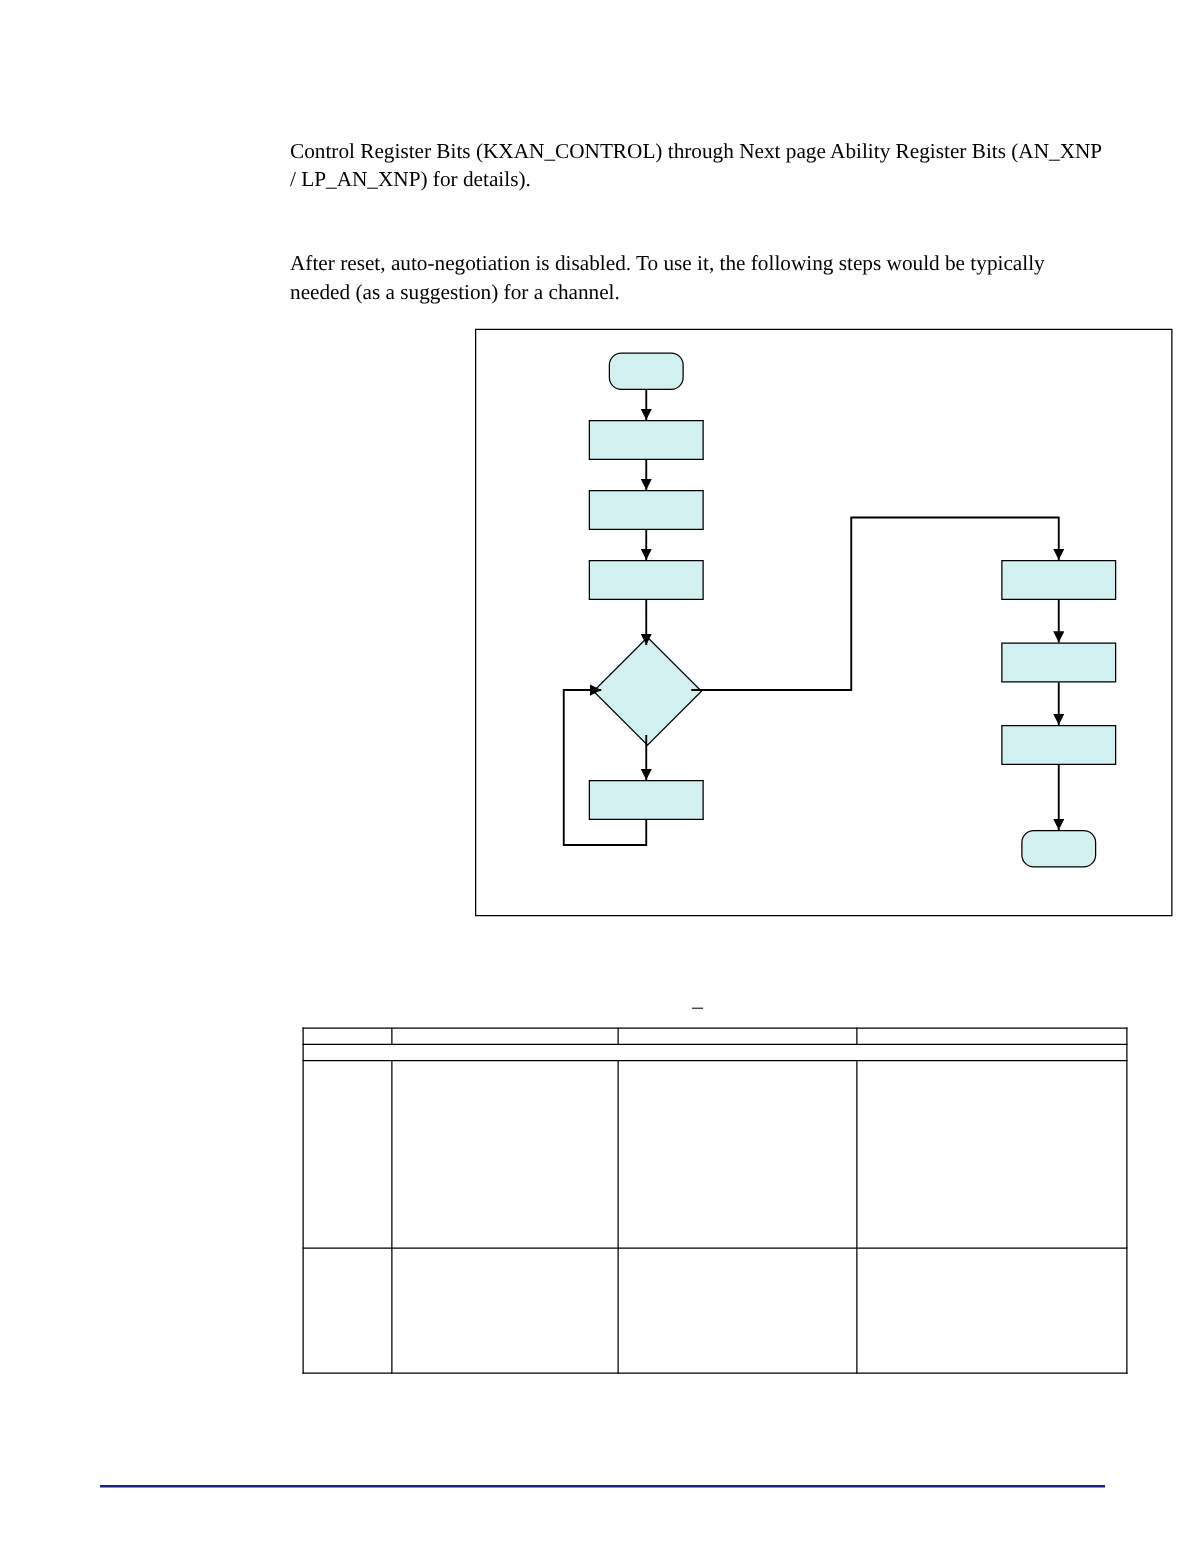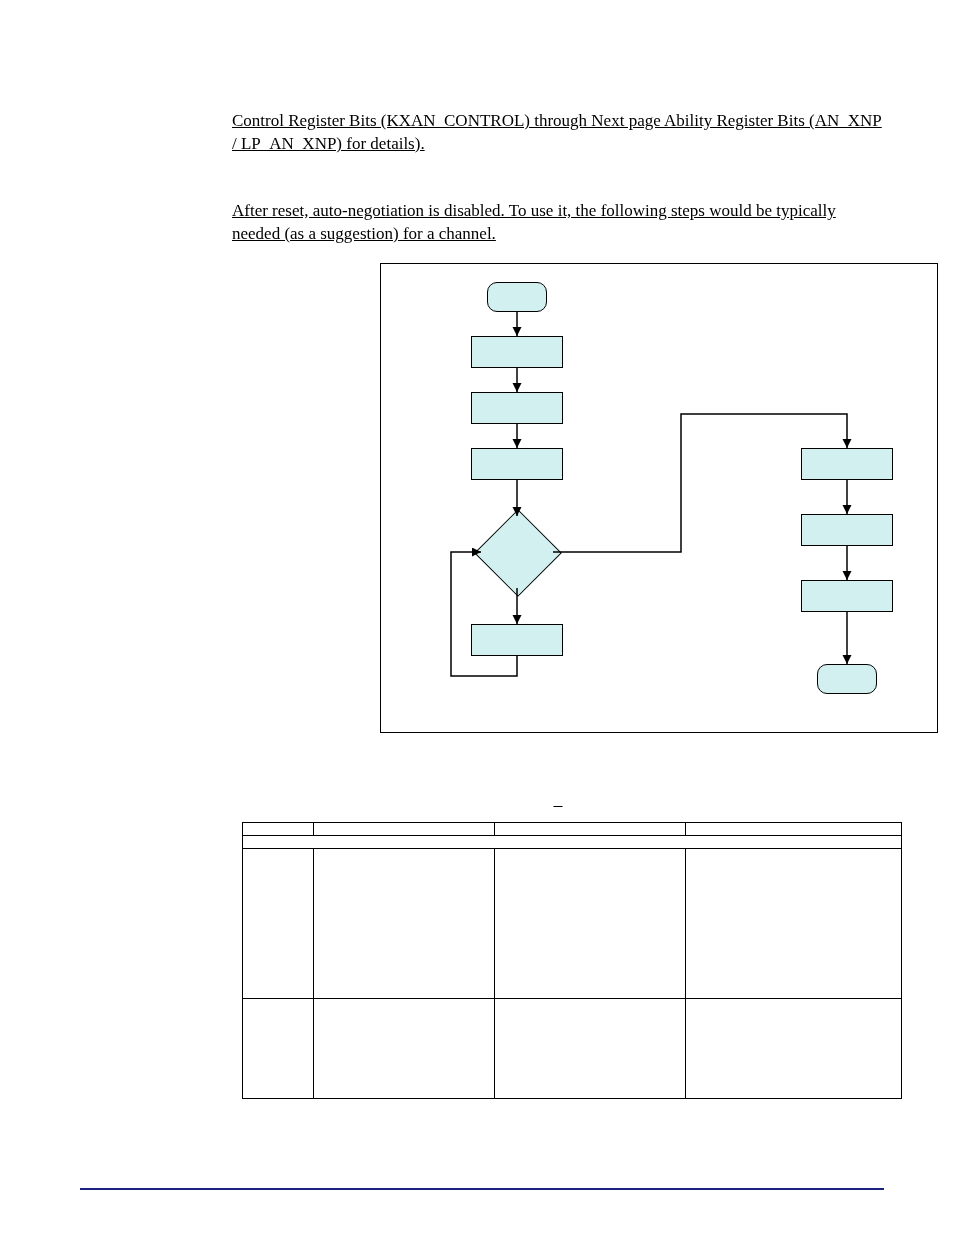--- a/index.html
+++ b/index.html
@@ -2,21 +2,21 @@
 <html><head>
 <meta charset="utf-8">
 <style>
   html,body{margin:0;padding:0;background:#fff;}
   body{
     width:954px;height:1235px;
     font-family:"Palatino Linotype","Book Antiqua",Palatino,serif;
     color:#000;font-size:17px;line-height:1.35;
     position:relative;
   }
-  .page{padding:40px 60px 0 60px;text-decoration:underline;}
+  .page{padding:40px 60px 0 60px;}
   .indent-block{margin-left:172px;margin-right:10px;}
   .para1{margin-top:70px;}
   .para2{margin-top:44px;}
   .figure-wrap{margin-left:320px;margin-top:14px;}
   .figure-border{
     width:558px;height:470px;border:1.5px solid #000;position:relative;
     box-sizing:border-box;
   }
   .flow-node{
     position:absolute;background:#d3f0f0;border:1px solid #000;

